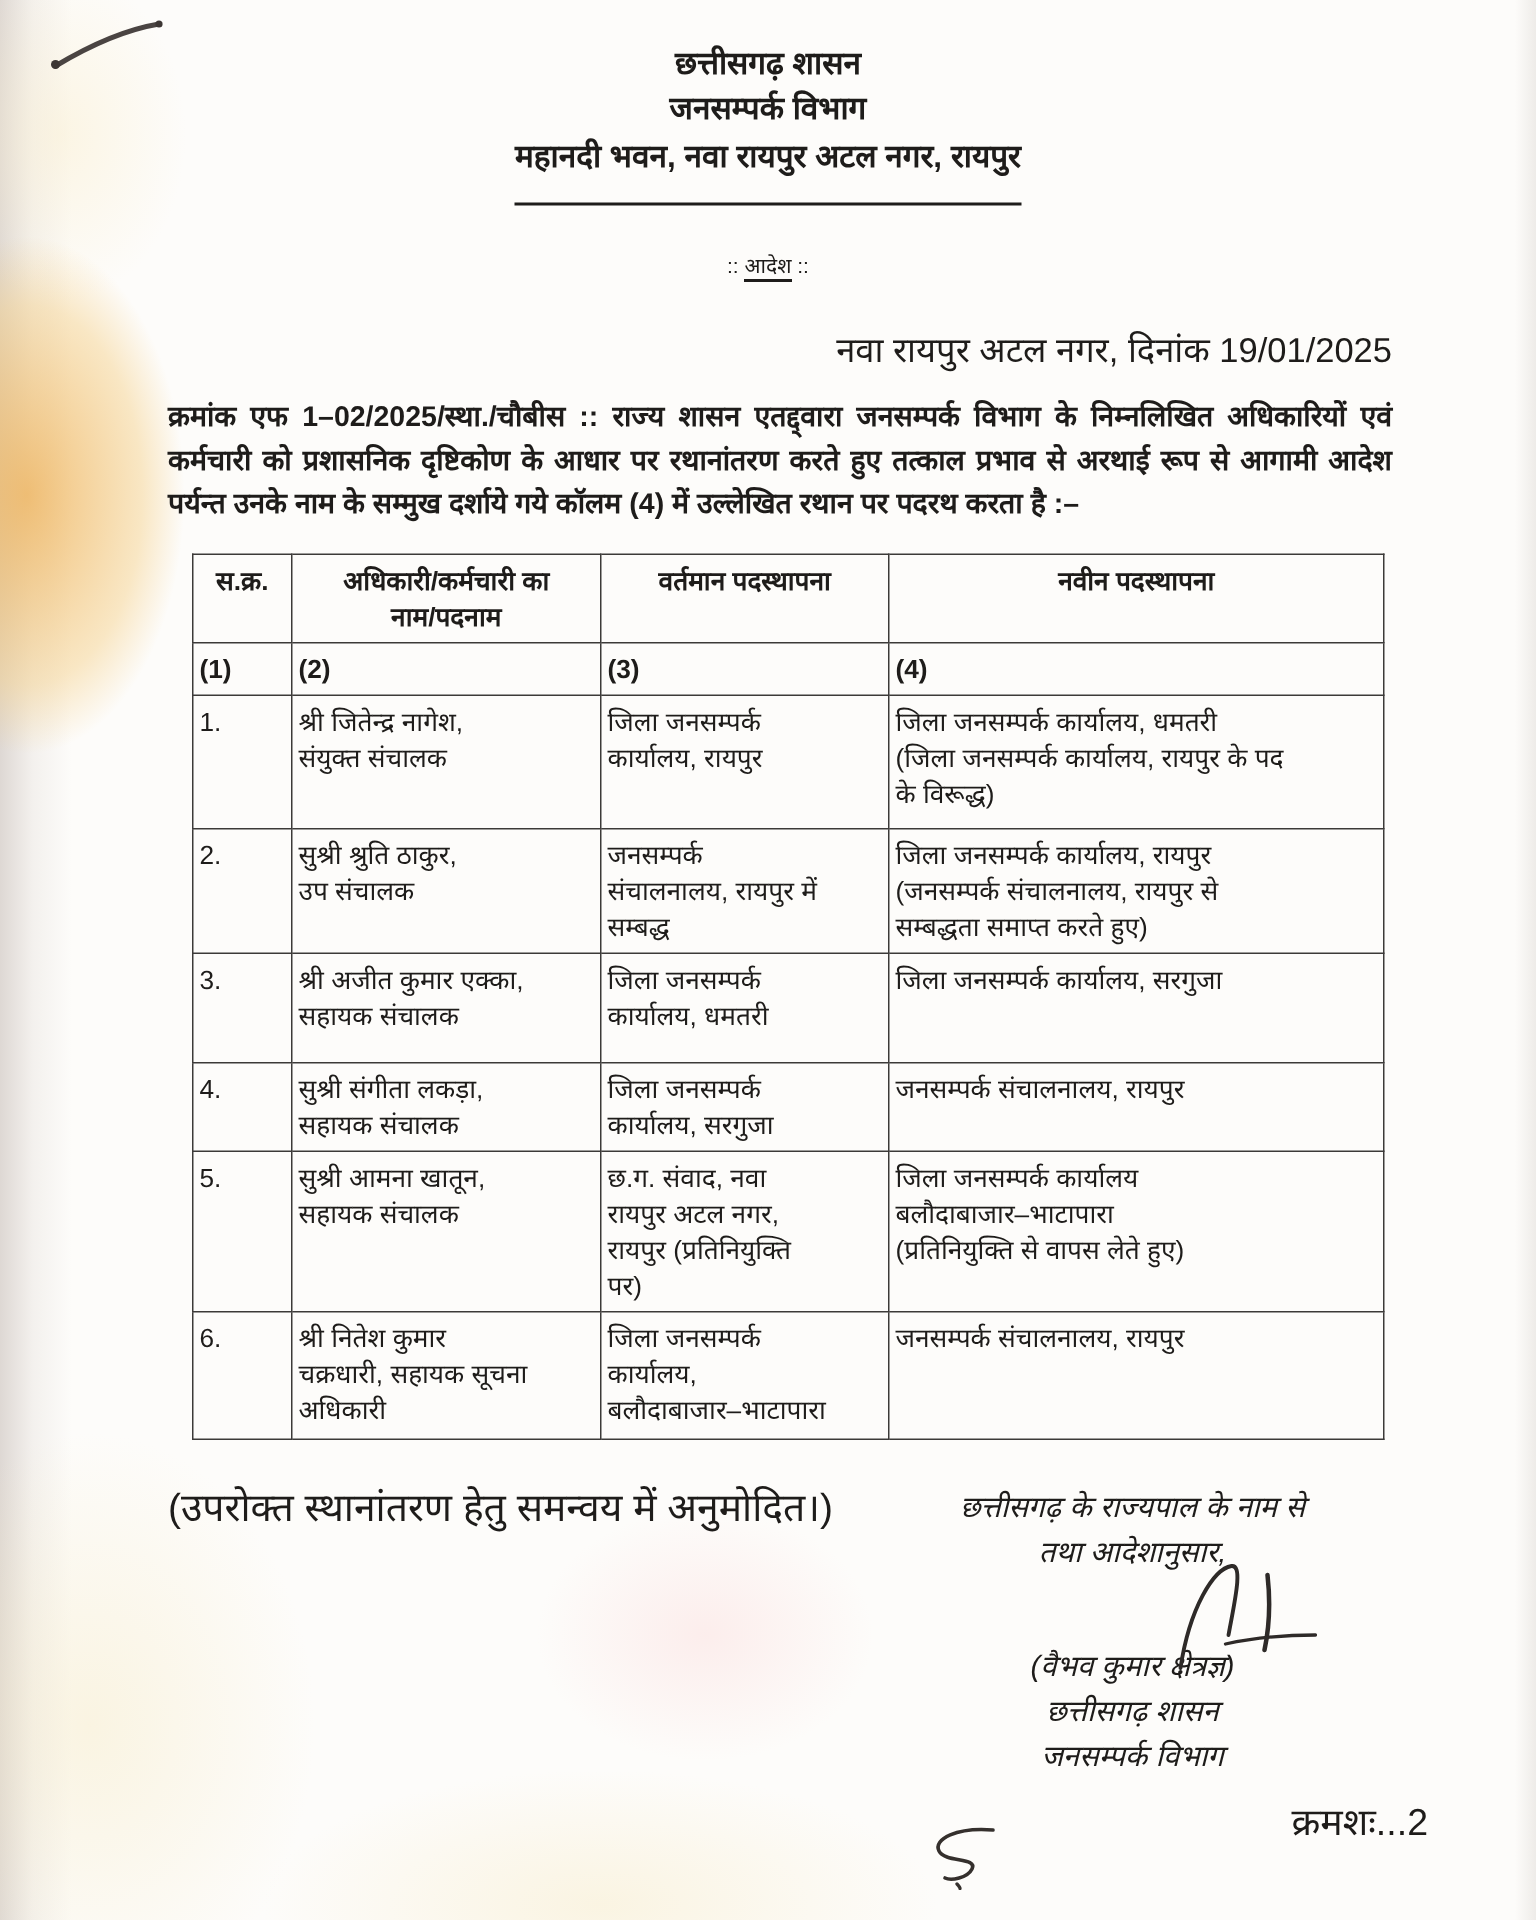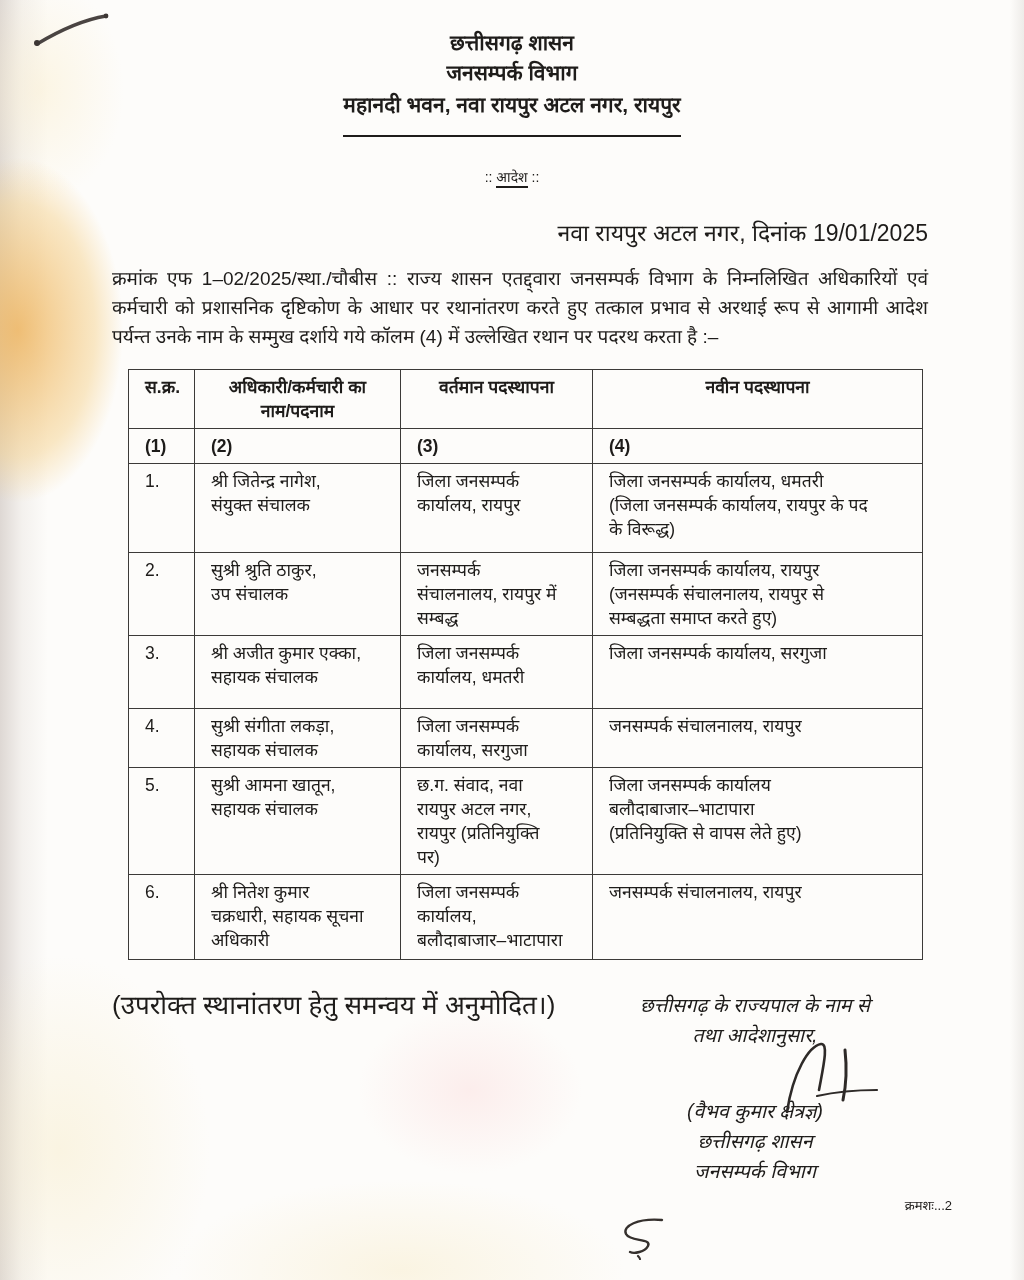--- a/index.html
+++ b/index.html
@@ -26,42 +26,42 @@
   .doc{position:absolute;inset:0;}
   .doc-header{margin-top:28px;text-align:center;font-weight:bold;}
   .h-line{font-size:21px;line-height:30px;}
   .h-address{display:inline-block;font-size:21px;line-height:26px;margin-top:4px;
              border-bottom:2px solid #1e1c1a;padding-bottom:17px;}
   .order-line{margin-top:30px;text-align:center;font-weight:normal;font-size:14px;}
   .order-word{border-bottom:2px solid #1e1c1a;padding-bottom:1px;}
   .date-line{margin-top:30px;text-align:right;padding-right:96px;font-size:23px;}
   .para{
     margin:16px 96px 0 112px;
-    font-size:19px;line-height:29px;text-align:justify;
+    font-size:19px;line-height:29px;text-align:justify;font-weight:bold;
   }
   table.order-table{
     margin:18px 0 0 128px;border-collapse:collapse;table-layout:fixed;width:794px;
     font-size:17.5px;line-height:24px;
   }
   table.order-table th, table.order-table td{
-    border:1.6px solid #3c3a38;vertical-align:top;padding:5px 16px;
+    border:1.6px solid #3c3a38;vertical-align:top;padding:5px 4px;
     white-space:pre-line;text-align:left;
   }
   table.order-table th{font-weight:bold;text-align:center;vertical-align:top;}
   .colnum-row td{text-align:center;padding:2px 4px;font-weight:bold;}
   col.c1{width:66px;} col.c2{width:206px;} col.c3{width:192px;} col.c4{width:330px;}
   tr.body-row td:first-child{text-align:left;}
   tr.r1 td{height:78px;} tr.r2 td{height:72px;} tr.r3 td{height:62px;}
   tr.r4 td{height:48px;} tr.r5 td{height:96px;} tr.r6 td{height:74px;}
   .approval{margin:26px 0 0 112px;font-size:26px;}
   .sig-block{position:absolute;left:540px;top:990px;width:430px;text-align:center;font-size:19.5px;line-height:30px;font-style:italic;}
   .sig-name-wrap{position:relative;margin-top:46px;display:inline-block;}
   .sig-mark{position:absolute;left:86px;top:-58px;pointer-events:none;}
   .sig-scribble{position:absolute;left:78px;top:224px;pointer-events:none;}
-  .page-footer{position:absolute;right:72px;top:1196px;font-size:13px;}
+  .page-footer{position:absolute;right:72px;top:1196px;font-size:25px;}
 </style>
 </head>
 <body>
 
 <div class="scan-bg"></div>
 
 <svg class="pen-stroke" viewBox="0 0 80 36">
   <path d="M5 32 C 25 20, 50 8, 74 4" stroke="#4a4442" stroke-width="3.4" fill="none" stroke-linecap="round"></path>
   <circle cx="5" cy="31" r="3" fill="#3c3634"></circle>
   <circle cx="74" cy="4" r="2.4" fill="#3c3634"></circle>

